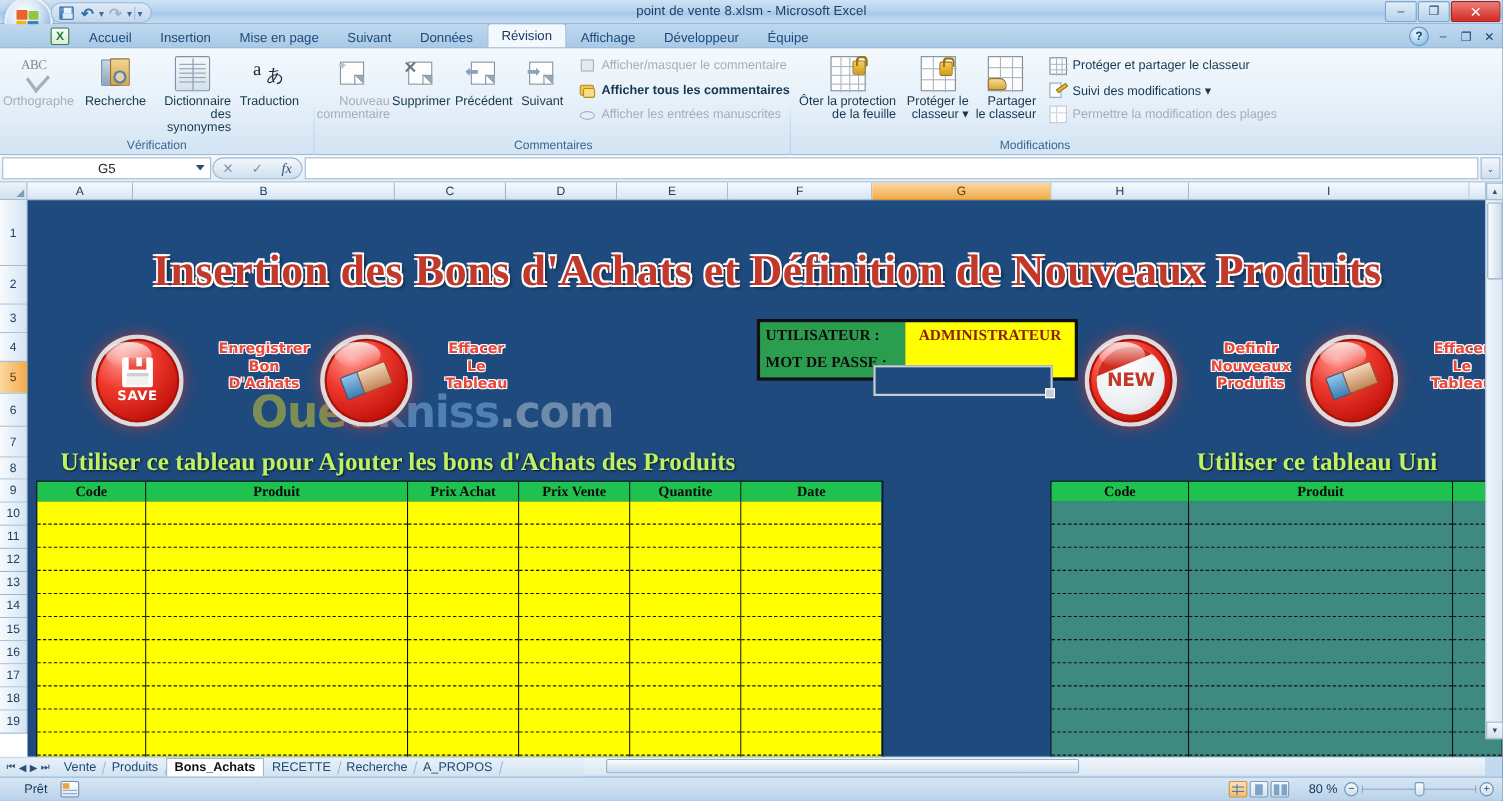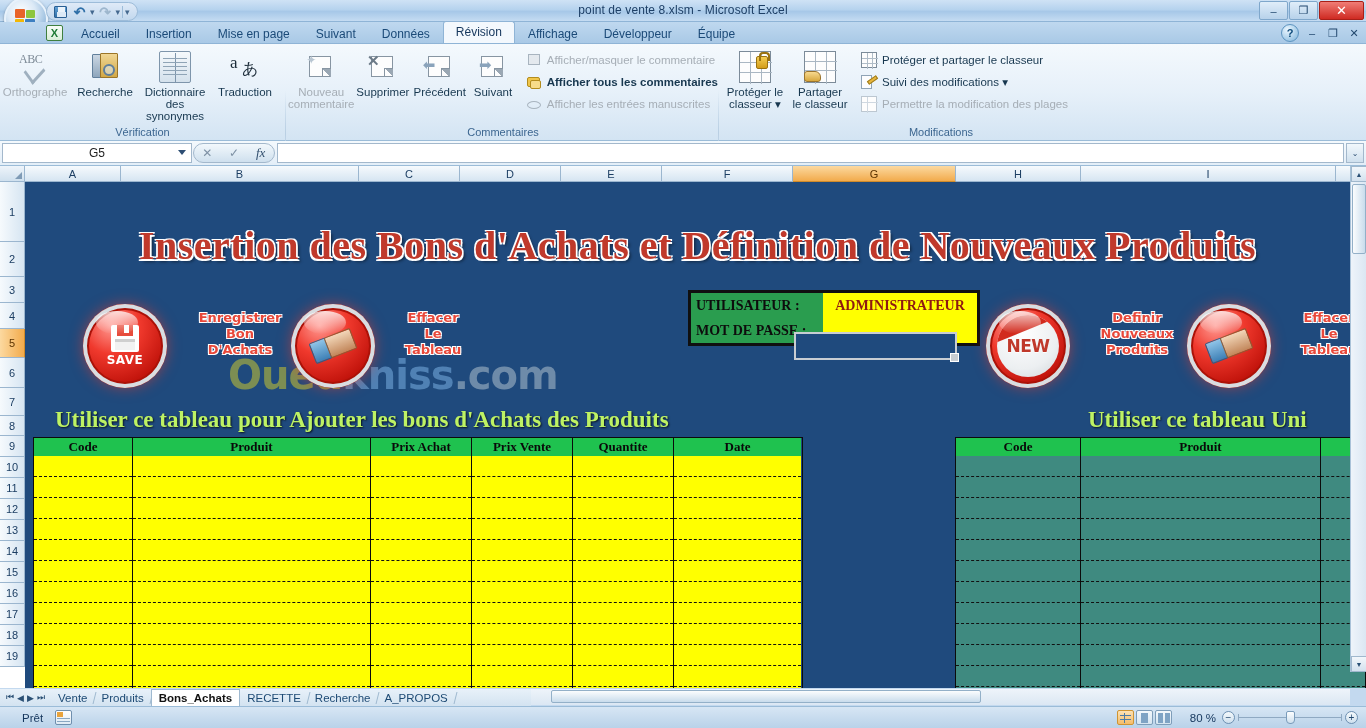--- a/index.html
+++ b/index.html
@@ -90,21 +90,21 @@
     background:linear-gradient(to bottom,#f4f9fd 0%,#e6f0f9 52%,#d3e4f3 100%);
     border-bottom:1px solid #9bbcd8;
   }
   .rgroup{position:absolute;top:2px;height:93px;}
   .rgroup .gbody{position:absolute;left:0;top:0;right:0;bottom:15px;display:flex;align-items:flex-start;}
   .glabel{position:absolute;bottom:1px;left:0;right:0;text-align:center;font-size:11px;color:#3c6690;}
   .gsep{position:absolute;top:3px;width:1px;height:86px;
         background:linear-gradient(to bottom,rgba(255,255,255,0),#b9cfe3,rgba(255,255,255,0));}
 
   .bigbtn{width:70px;display:flex;flex-direction:column;align-items:center;padding-top:5px;cursor:default;}
-  .bigbtn .cap{font-size:11.5px;color:#17374f;text-align:center;line-height:12px;margin-top:3px;}
+  .bigbtn .cap{font-size:11.5px;color:#17374f;text-align:right;line-height:12px;margin-top:3px;}
   .bigbtn.dis .cap{color:#a6aeb6;}
   .ic{width:32px;height:32px;position:relative;}
 
   .smallrow{display:flex;align-items:center;gap:5px;height:22px;padding-left:4px;cursor:default;}
   .smallrow .cap{font-size:11.5px;color:#17374f;white-space:nowrap;}
   .smallrow.dis .cap{color:#a6aeb6;}
   .smallrow.bold .cap{font-weight:bold;}
   .sic{width:16px;height:16px;position:relative;flex:none;}
 
   
@@ -454,20 +454,35 @@
             <span class="cap">Afficher les entrées manuscrites</span>
           </div>
         </div>
       </div>
       <div class="glabel">Commentaires</div>
     </div>
     <div class="gsep" style="left:718px;top:46px;"></div>
 
     <div class="rgroup" style="left:721px;width:440px;">
       <div class="gbody">
+        <div class="bigbtn" style="width:104px">
+          <div class="ic grid-ic">
+            <i style="left:0;top:8px;width:32px;height:1px"></i>
+            <i style="left:0;top:16px;width:32px;height:1px"></i>
+            <i style="left:0;top:24px;width:32px;height:1px"></i>
+            <i style="left:8px;top:0;width:1px;height:32px"></i>
+            <i style="left:16px;top:0;width:1px;height:32px"></i>
+            <i style="left:24px;top:0;width:1px;height:32px"></i>
+            <span class="lock" style="right:-1px;top:3px"></span>
+          </div>
+          <div class="cap">
+            <span>Ôter la protection</span><br>
+            <span>de la feuille</span>
+          </div>
+        </div>
         <div class="bigbtn" style="width:68px">
           <div class="ic grid-ic">
             <i style="left:0;top:10px;width:32px;height:1px"></i>
             <i style="left:0;top:20px;width:32px;height:1px"></i>
             <i style="left:10px;top:0;width:1px;height:32px"></i>
             <i style="left:21px;top:0;width:1px;height:32px"></i>
             <span class="lock" style="right:2px;top:4px"></span>
           </div>
           <div class="cap">
             <span>Protéger le</span><br>

